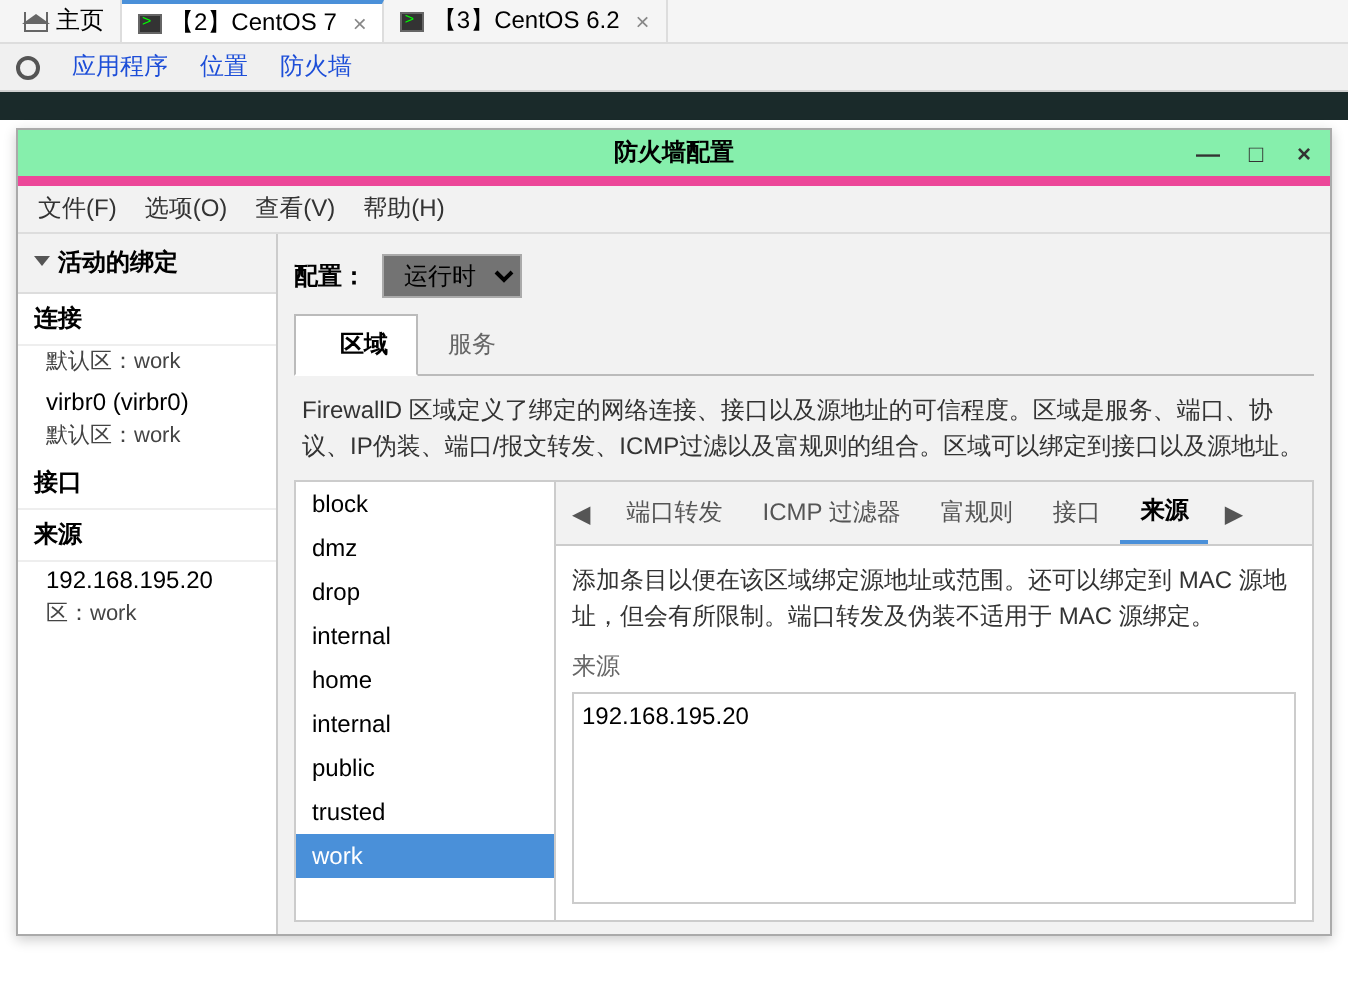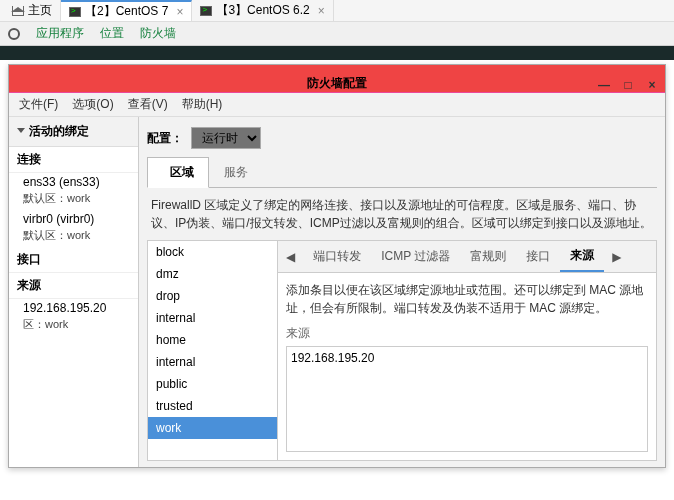--- a/index.html
+++ b/index.html
@@ -6,25 +6,25 @@
 body { width: 674px; height: 500px; background: #fff; overflow: hidden; }
 .tabbar { height: 22px; background: #f5f5f5; border-bottom: 1px solid #ddd; display: flex; align-items: center; padding: 0 4px; }
 .tab { display: flex; align-items: center; padding: 2px 8px; gap: 4px; border-right: 1px solid #ddd; height: 100%; }
 .tab.active { background: #fff; border-top: 2px solid #4a90d9; }
 .tab .close-x { color: #888; margin-left: 4px; cursor: pointer; }
 .home-ico { width: 12px; height: 10px; border: 1px solid #666; border-top: none; position: relative; }
 .home-ico:before { content:""; position:absolute; top:-6px; left:-2px; width:0; height:0; border:7px solid transparent; border-bottom:5px solid #666; }
 .term-ico { width: 12px; height: 10px; background: #333; border: 1px solid #666; position: relative; }
 .term-ico:after { content:">"; color:#0f0; font-size:8px; position:absolute; left:1px; top:-2px; }
 .gnome-bar { height: 24px; background: #f0f0f0; border-bottom: 1px solid #d0d0d0; display: flex; align-items: center; padding: 0 8px; gap: 16px; }
-.gnome-bar .menu { color: #15803d; text-align: center; }
+.gnome-bar .menu { color: #1d4ed8; text-align: center; }
 .gear-ico { width:12px; height:12px; border:2px solid #555; border-radius:50%; position:relative; }
 .dark-strip { height: 14px; background: #1a2a2a; }
 .window { margin: 4px 8px 0 8px; border: 1px solid #aaa; background: #f2f2f2; box-shadow: 0 2px 6px rgba(0,0,0,.2); }
-.titlebar { height: 28px; display:flex; align-items:flex-end; justify-content:center; position:relative; background:#ef4444; border-bottom:1px solid #ec4899; }
+.titlebar { height: 28px; display:flex; align-items:center; justify-content:center; position:relative; background:#86efac; border-bottom:5px solid #ec4899; }
 .titlebar .title { font-weight: bold; }
 .win-btns { position:absolute; right:6px; display:flex; gap:10px; }
 .win-btn { width:14px; height:14px; display:flex; align-items:center; justify-content:center; color:#333; cursor:pointer; font-weight:bold; }
 .menubar { height: 24px; display:flex; align-items:center; gap:14px; padding:0 10px; background:#f2f2f2; border-bottom:1px solid #ddd; }
 .menubar span { color:#333; }
 .body-row { display:flex; height: 350px; }
 .left-pane { width: 130px; border-right:1px solid #ccc; background:#fff; display:flex; flex-direction:column; }
 .pane-header { padding:6px 8px; font-weight:bold; background:#f2f2f2; border-bottom:1px solid #ddd; display:flex; align-items:center; gap:4px; }
 .tri-down { width:0; height:0; border:4px solid transparent; border-top:5px solid #555; margin-top:2px; }
 .conn-sec { padding:4px 8px; font-weight:bold; border-bottom:1px solid #eee; }
@@ -94,21 +94,20 @@
     <span>查看(V)</span>
     <span>帮助(H)</span>
   </div>
   <div class="body-row">
     <div class="left-pane">
       <div class="pane-header">
           <span class="tri-down"></span>
           <span>活动的绑定</span>
         </div>
       <div class="conn-sec">连接</div>
-      <div class="conn-item">ens33 (ens33)</div>
       <div class="conn-sub">默认区：work</div>
       <div class="conn-item">virbr0 (virbr0)</div>
       <div class="conn-sub">默认区：work</div>
       <div class="conn-sec">接口</div>
       <div class="conn-sec">来源</div>
       <div class="conn-item">192.168.195.20</div>
       <div class="conn-sub">区：work</div>
     </div>
     <div class="right-pane">
       <div class="config-row">

